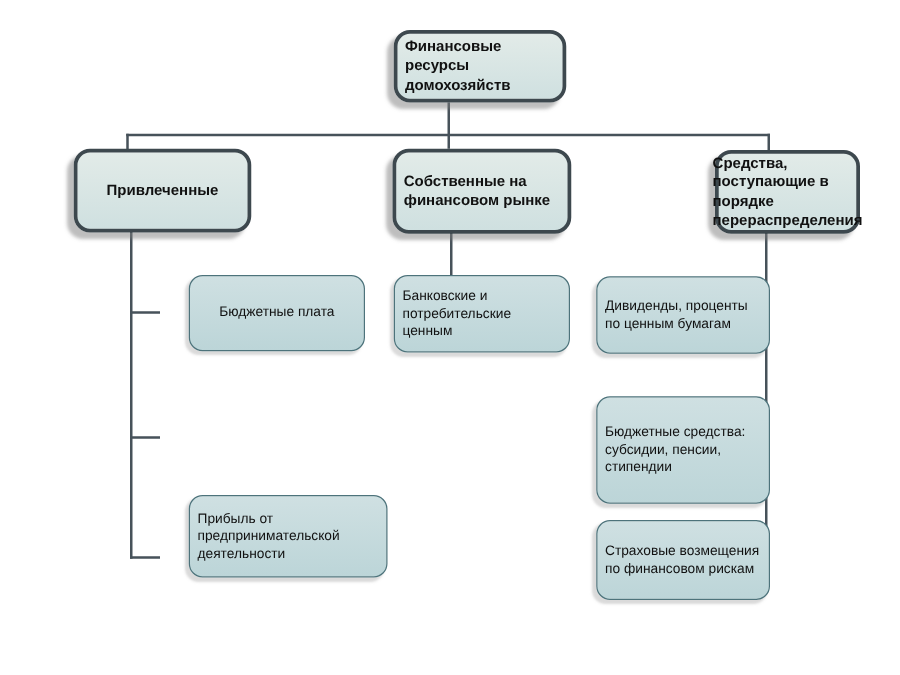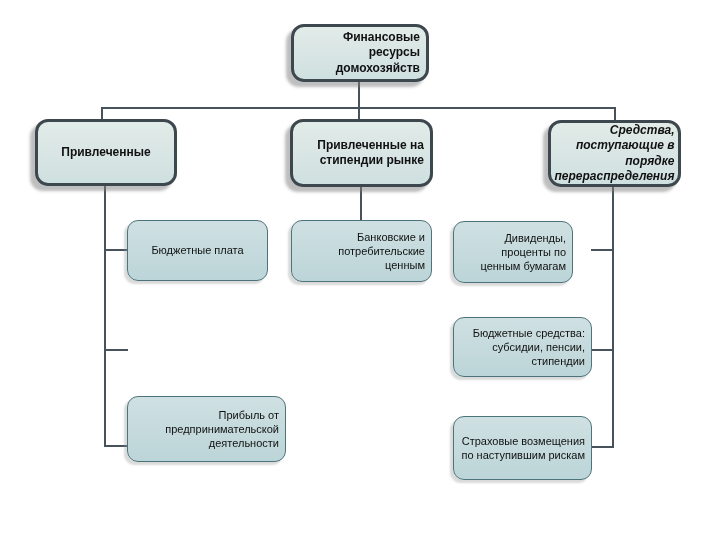--- a/index.html
+++ b/index.html
@@ -2,22 +2,22 @@
 <html><head>
 <meta charset="utf-8">
 <style>
   html,body{margin:0;padding:0;background:#fff;}
   #stage{
     position:relative;width:720px;height:540px;background:#ffffff;overflow:hidden;
     font-family:"Liberation Sans","DejaVu Sans",sans-serif;color:#111111;
   }
   .box{
     position:absolute;box-sizing:border-box;
-    display:flex;align-items:center;justify-content:center;text-align:right;
-    padding:3px 6px;line-height:1.28;
+    display:flex;align-items:center;justify-content:center;text-align:left;
+    padding:3px 6px;line-height:1.28;margin-left:24px;
   }
   .lvl1{
     background:linear-gradient(180deg,#e2ebe8 0%,#cfe0e0 100%);
     border:3px solid #3d484e;border-radius:13px;
     font-weight:bold;font-size:12px;
     box-shadow:-5px 5px 3px rgba(125,125,125,0.5);
   }
   .lvl2{
     background:linear-gradient(180deg,#cfe0e2 0%,#bcd5d8 100%);
     border:1.5px solid #4d737b;border-radius:11px;
@@ -42,30 +42,30 @@
   <div class="line" style="left:360px;top:186px;width:2px;height:34px;"></div>
   <div class="line" style="left:612px;top:186px;width:2px;height:262px;"></div>
   <div class="line" style="left:591px;top:249px;width:22px;height:2px;"></div>
   <div class="line" style="left:591px;top:349px;width:22px;height:2px;"></div>
   <div class="line" style="left:591px;top:446px;width:22px;height:2px;"></div>
 
   <div class="box lvl1" style="left:291px;top:24px;width:138px;height:58px;">Финансовые ресурсы домохозяйств</div>
 
   <div class="box lvl1" style="left:35px;top:119px;width:142px;height:67px;">Привлеченные</div>
 
-  <div class="box lvl1" style="left:290px;top:119px;width:143px;height:68px;">Привлеченные на стипендии рынке</div>
+  <div class="box lvl1" style="left:290px;top:119px;width:143px;height:68px;">Собственные на финансовом рынке</div>
 
-  <div class="box lvl1" style="left:548px;top:120px;width:133px;height:67px;padding:2px 20px;font-style:italic;">Средства, поступающие в порядке перераспределения</div>
+  <div class="box lvl1" style="left:548px;top:120px;width:116px;height:67px;padding:2px 20px;">Средства, поступающие в порядке перераспределения</div>
 
   <div class="box lvl2" style="left:127px;top:220px;width:141px;height:61px;">Бюджетные плата</div>
 
 
   <div class="box lvl2" style="left:127px;top:396px;width:159px;height:66px;">Прибыль от предпринимательской деятельности</div>
 
   <div class="box lvl2" style="left:291px;top:220px;width:141px;height:62px;">Банковские и потребительские ценным</div>
 
-  <div class="box lvl2" style="left:453px;top:221px;width:120px;height:62px;">Дивиденды, проценты по ценным бумагам</div>
+  <div class="box lvl2" style="left:453px;top:221px;width:139px;height:62px;">Дивиденды, проценты по ценным бумагам</div>
 
-  <div class="box lvl2" style="left:453px;top:317px;width:139px;height:60px;">Бюджетные средства: субсидии, пенсии, стипендии</div>
+  <div class="box lvl2" style="left:453px;top:317px;width:139px;height:86px;">Бюджетные средства: субсидии, пенсии, стипендии</div>
 
-  <div class="box lvl2" style="left:453px;top:416px;width:139px;height:64px;">Страховые возмещения по наступившим рискам</div>
+  <div class="box lvl2" style="left:453px;top:416px;width:139px;height:64px;">Страховые возмещения по финансовом рискам</div>
 
 </div>
 
 </body></html>

